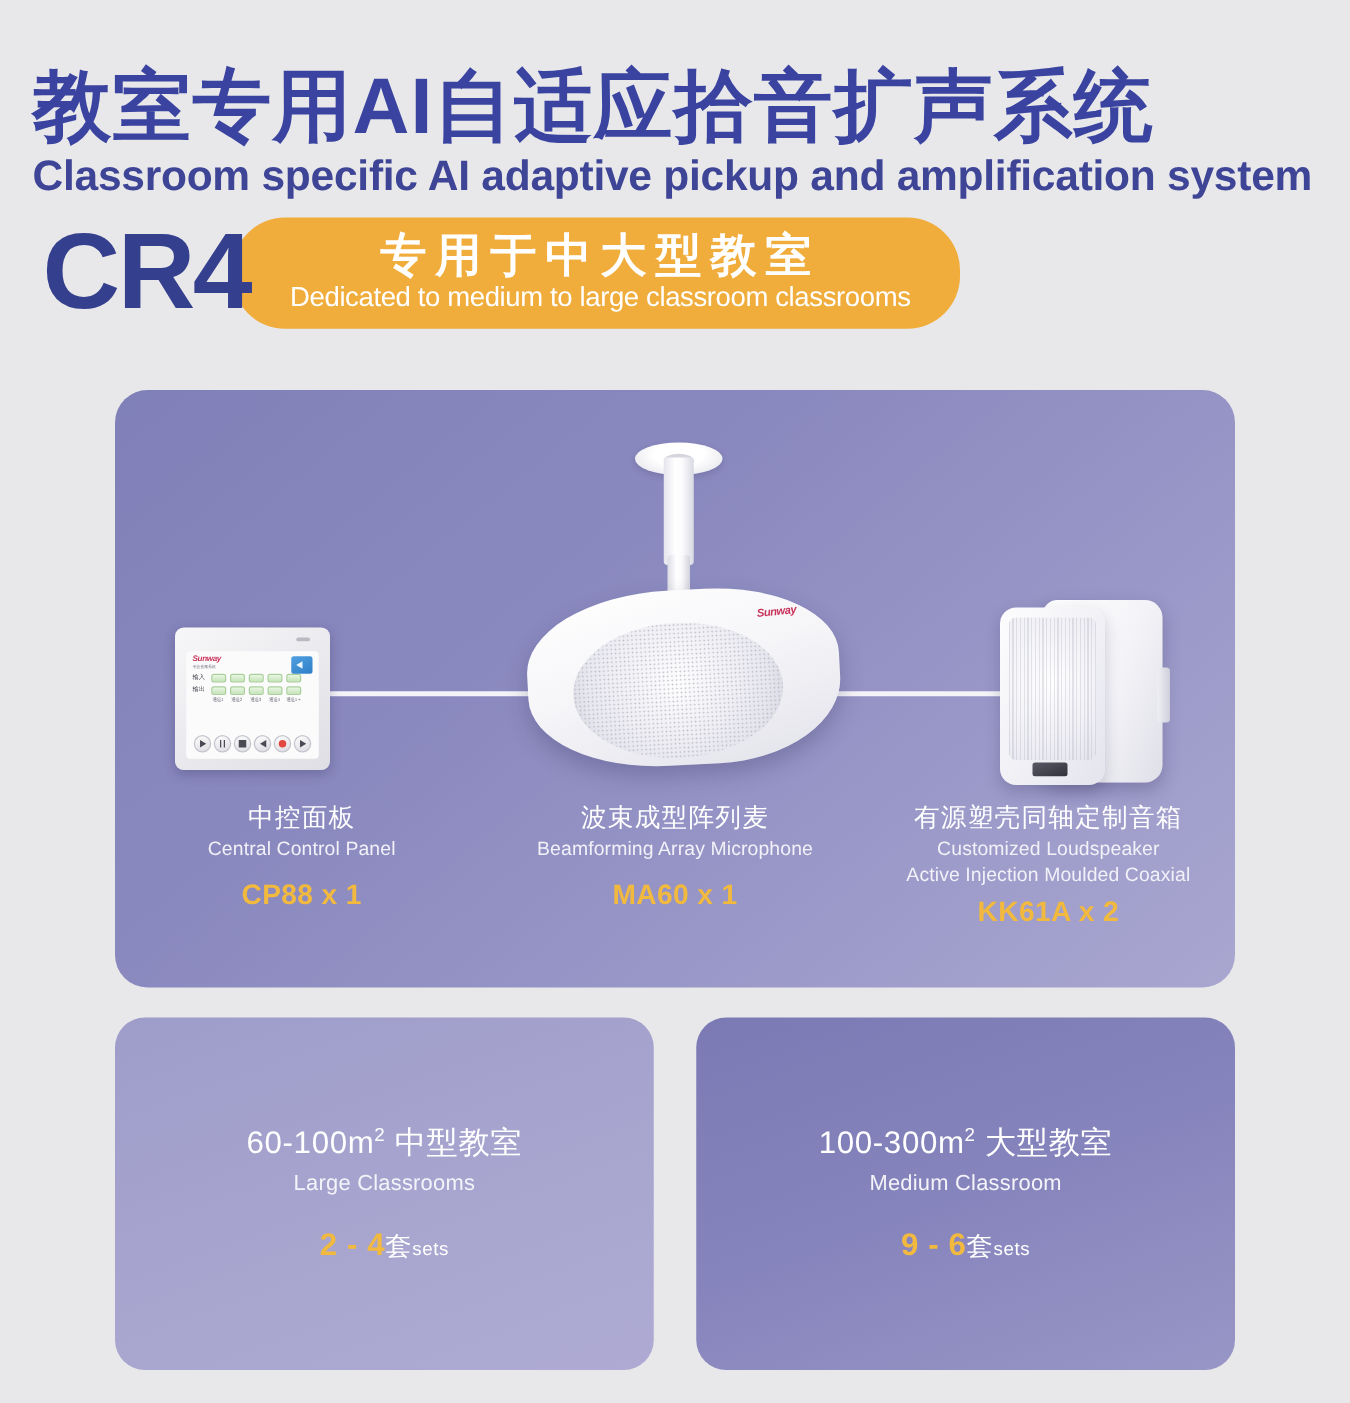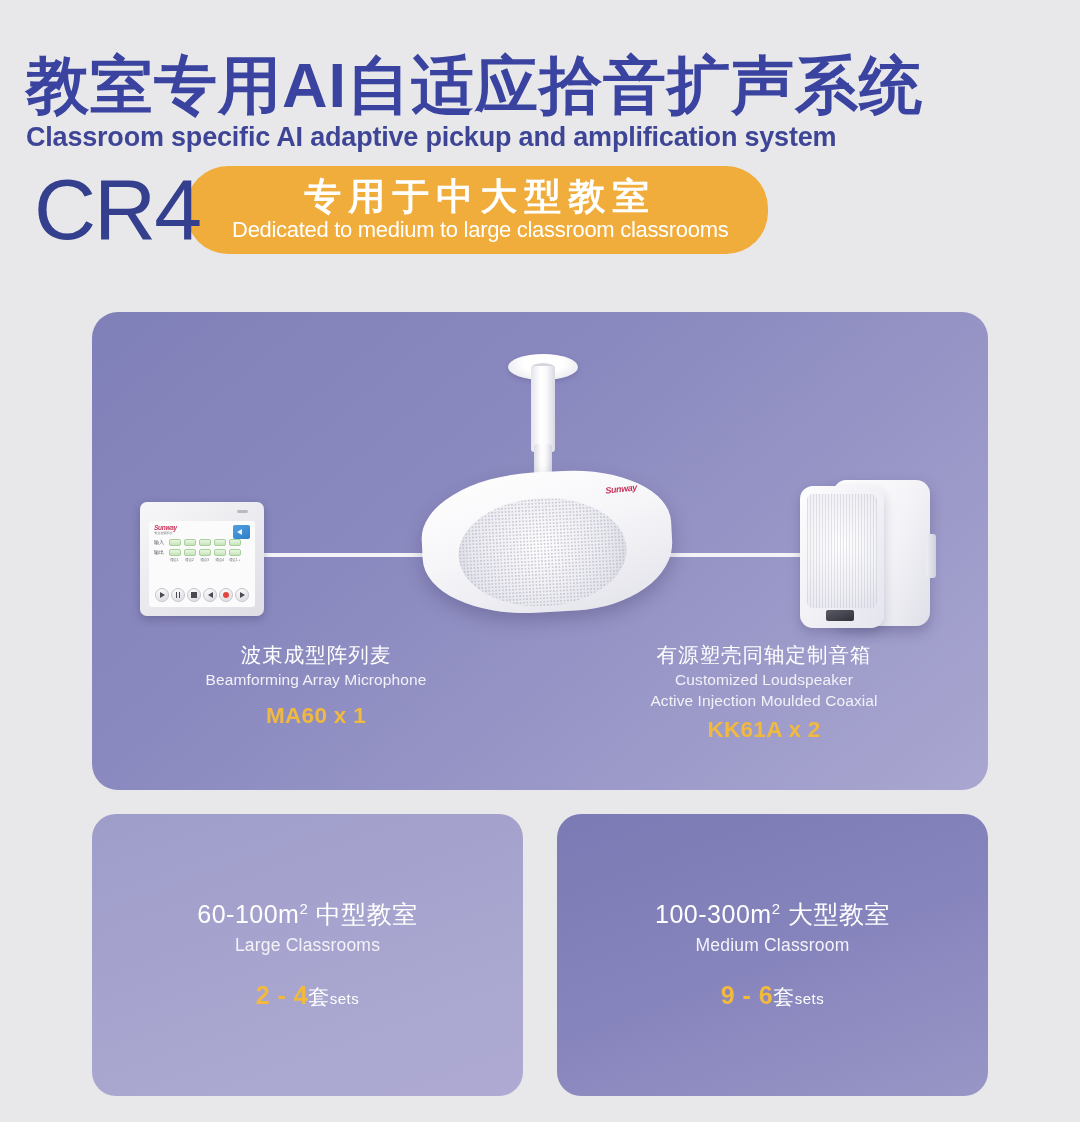--- a/index.html
+++ b/index.html
@@ -22,39 +22,39 @@
   .title-cn {
     font-size: 63px;
     font-weight: 700;
     color: #3a44a0;
     letter-spacing: 1px;
     line-height: 1.05;
     white-space: nowrap;
   }
 
   .title-en {
-    font-size: 27px;
+    font-size: 34px;
     font-weight: 700;
     color: #3e4596;
     letter-spacing: -0.2px;
     line-height: 1.2;
     margin-top: 3px;
     white-space: nowrap;
   }
 
   .badge-row {
     display: flex;
     align-items: center;
     margin-top: 12px;
     margin-left: 8px;
   }
 
   .model-name {
     font-size: 86px;
-    font-weight: 400;
+    font-weight: 700;
     color: #343f8e;
     letter-spacing: -2px;
     line-height: 0.95;
     margin-right: -14px;
     position: relative;
     z-index: 2;
   }
 
   .pill {
     background: #f0ad3c;
@@ -521,20 +521,25 @@
   <div class="device-spk">
     <div class="spk-back"></div>
     <div class="spk-bracket"></div>
     <div class="spk-front">
       <div class="spk-badge"></div>
     </div>
   </div>
 
   <div class="captions">
 
+    <div class="caption">
+      <div class="cap-cn">中控面板</div>
+      <div class="cap-en">Central Control Panel</div>
+      <div class="cap-model">CP88 x 1</div>
+    </div>
 
     <div class="caption">
       <div class="cap-cn">波束成型阵列麦</div>
       <div class="cap-en">Beamforming Array Microphone</div>
       <div class="cap-model">MA60 x 1</div>
     </div>
 
     <div class="caption spk">
       <div class="cap-cn">有源塑壳同轴定制音箱</div>
       <div class="cap-en">Customized Loudspeaker</div>

